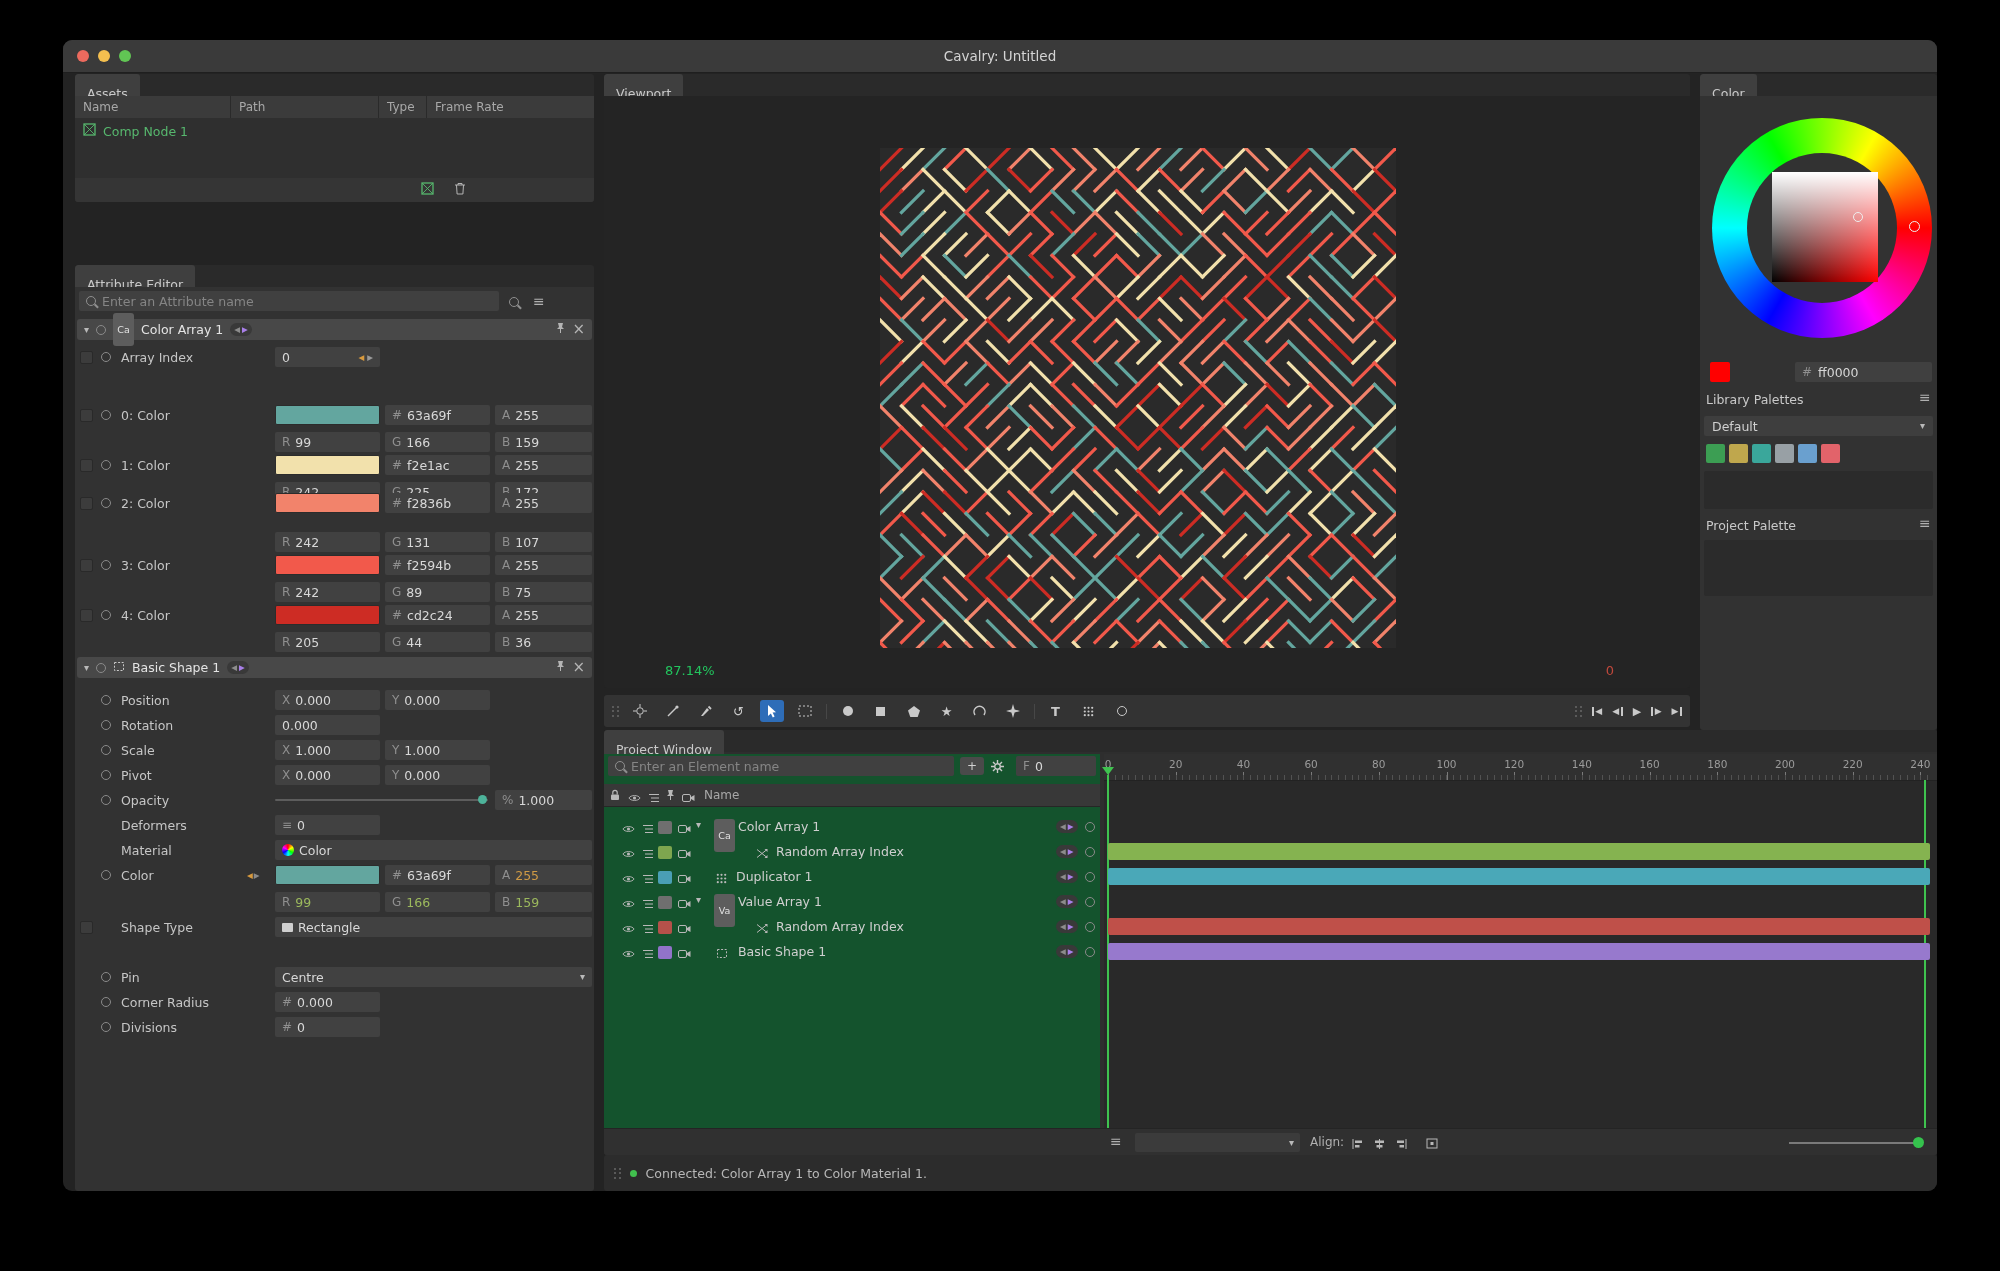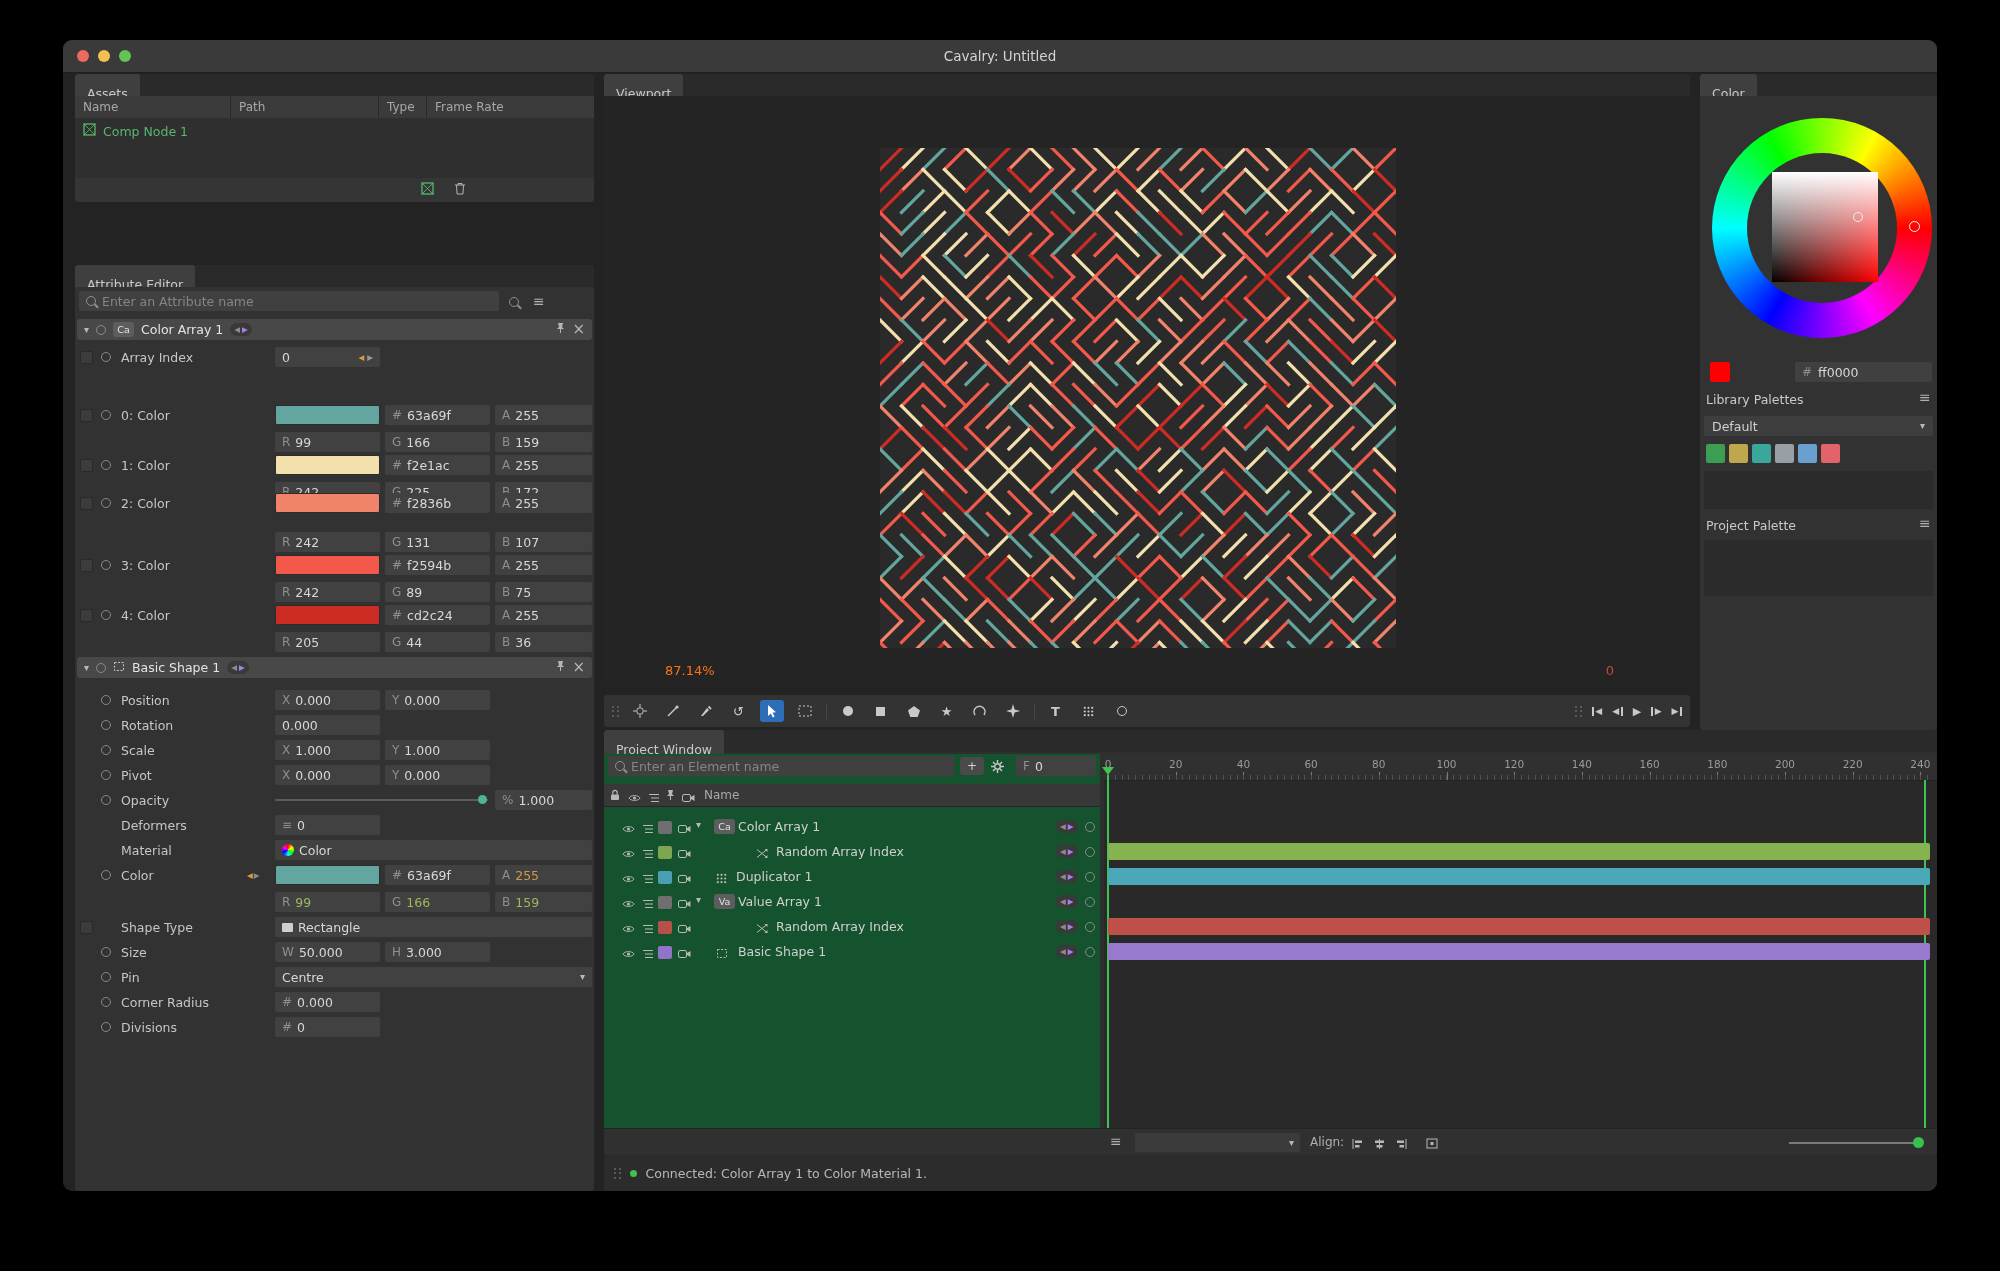--- a/index.html
+++ b/index.html
@@ -44,21 +44,21 @@
   
   #attr .pbody{background:#323232}
   .sfield{position:absolute;background:#404040;border-radius:2px;height:20px;display:flex;
           align-items:center;gap:6px;padding:0 7px;box-sizing:border-box}
   .tinput{background:transparent;border:none;outline:none;color:#d6d6d6;
           font:12.5px "DejaVu Sans",sans-serif;width:100%;padding:0}
   .tinput::placeholder{color:#858585}
   .sect{position:absolute;left:2px;right:2px;height:21px;background:#484848;border-radius:3px;
         display:flex;align-items:center;gap:7px;padding:0 7px;box-sizing:border-box}
   .sect .titletxt{color:#e4e4e4;font-size:12.5px}
-  .badge{min-width:17px;height:15px;background:#5d5d5d;border-radius:3px;color:#e2e2e2;
+  .badge{min-width:17px;height:33px;background:#5d5d5d;border-radius:3px;color:#e2e2e2;
          font-size:9.5px;display:inline-flex;align-items:center;justify-content:center;padding:0 2px;flex:none}
   .pill{display:inline-flex;background:#393939;border-radius:7px;height:13px;align-items:center;
         padding:0 4px;gap:2px;font-size:7.5px;line-height:1;flex:none}
   .pill .pl{color:#8c8c8c}.pill .pr{color:#a87fe8}
   .sp{flex:1}
   .arow{position:absolute;left:0;right:0;height:20px}
   .chk{position:absolute;left:5px;top:4px;width:11px;height:11px;background:#3c3c3c;
        border:1px solid #292929;border-radius:2px}
   .kf{position:absolute;left:26px;top:5px;width:8px;height:8px;border:1.2px solid #8a8a8a;border-radius:50%}
   .albl{position:absolute;left:46px;top:3px;color:#c6c6c6;font-size:12.5px;white-space:nowrap}
@@ -76,21 +76,21 @@
   .conn{position:absolute;left:172px;top:6px;font-size:7.5px;display:flex;gap:1px}
   .conn .o{color:#d89a3e}.conn .g{color:#8a8a8a}
   .tint-o{color:#cf9a45}.tint-g{color:#9cb95d}
   .slider{position:absolute;left:200px;width:213px;top:9px;height:2px;background:#5d5d5d;border-radius:1px}
   .knob{position:absolute;right:1px;top:-4px;width:9px;height:9px;border-radius:50%;background:#4db39a}
   .wheelico{width:12px;height:12px;border-radius:50%;flex:none;
             background:conic-gradient(#f00,#ff0,#0f0,#0ff,#00f,#f0f,#f00)}
   .rectico{width:11px;height:9px;background:#cfcfcf;border-radius:1px;flex:none}
   .canvas{position:absolute;left:0;top:22px;right:0;bottom:0;background:#242424;overflow:hidden}
   .comp{position:absolute;left:276px;top:52px;width:516px;height:500px}
-  .zoomlbl{position:absolute;left:61px;bottom:10px;color:#f97316;font-size:13px}
+  .zoomlbl{position:absolute;left:61px;bottom:10px;color:#22c55e;font-size:13px}
   .framelbl{position:absolute;right:76px;bottom:10px;color:#c0483c;font-size:13px}
   
   .toolbar{position:absolute;left:541px;top:655px;width:1086px;height:32px;background:#333333;
            border-radius:3px;display:flex;align-items:center;gap:9px;padding:0 8px;box-sizing:border-box}
   .ticon{width:24px;height:22px;display:flex;align-items:center;justify-content:center;border-radius:3px;
          color:#c9c9c9;font-size:13px;flex:none}
   .ticon.active{background:#2e6db8}
   .tdiv{width:1px;height:15px;background:#474747;flex:none}
   .shape-circle{width:10px;height:10px;border-radius:50%;background:#c9c9c9}
   .shape-square{width:9px;height:9px;background:#c9c9c9}
@@ -509,32 +509,20 @@
             <span class="tint-g">159</span>
           </div>
       </div>
       <div class="arow" style="top:630px">
         <span class="chk"></span>
         <span class="albl">Shape Type</span>
         <div class="field cwide">
           <span class="rectico"></span>
           <span>Rectangle</span>
         </div>
-      </div>
-      <div class="arow" style="top:655px">
-        <span class="kf"></span>
-        <span class="albl">Size</span>
-        <div class="field c1">
-            <span class="pf">W</span>
-            <span>50.000</span>
-          </div>
-        <div class="field c2">
-            <span class="pf">H</span>
-            <span>3.000</span>
-          </div>
       </div>
       <div class="arow" style="top:680px">
         <span class="kf"></span>
         <span class="albl">Pin</span>
         <div class="field cwide">
           <span>Centre</span>
           <span class="sp"></span>
           <span class="chev">▾</span>
         </div>
       </div>

